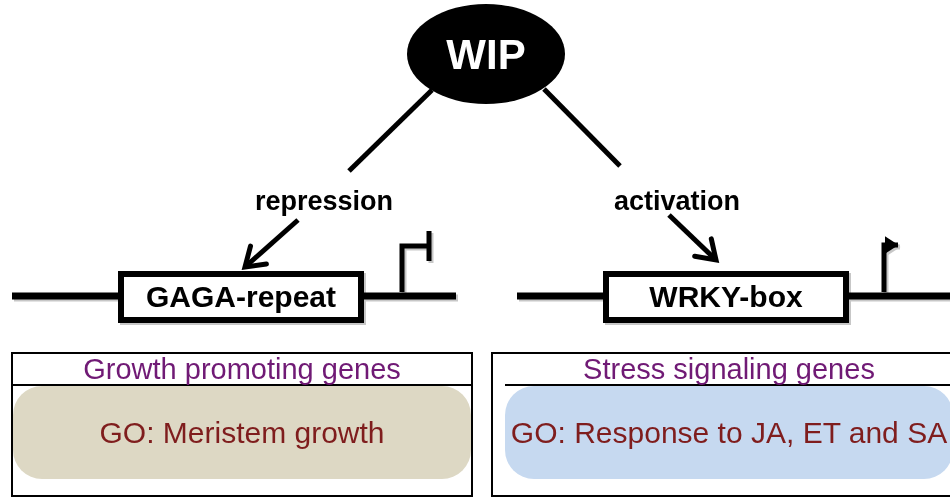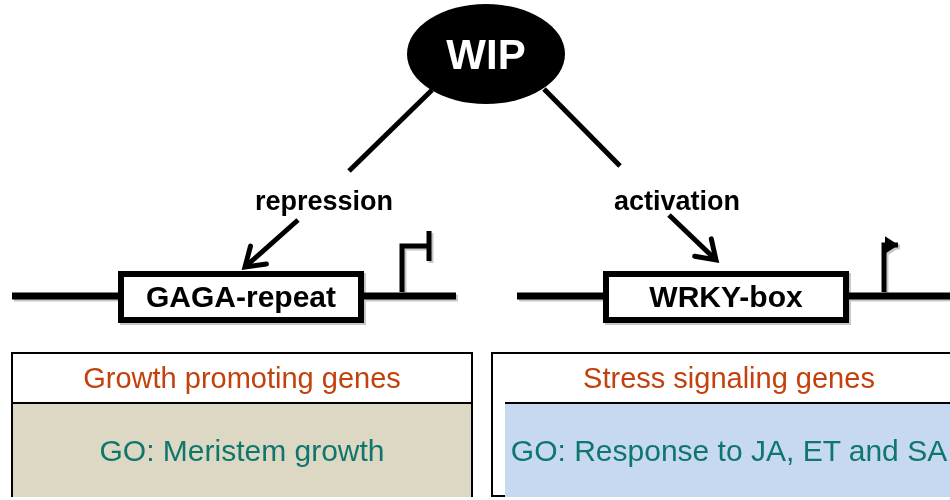--- a/index.html
+++ b/index.html
@@ -12,28 +12,28 @@
   .element-label  { font-size:30px; font-weight:bold; fill:#000; }
   .node-label     { font-size:42px; font-weight:bold; }
   .shadowed { filter:drop-shadow(2px 2px 0 rgba(130,130,130,0.45)); }
   .panel {
     position:absolute; top:352px; height:145px; box-sizing:border-box;
     border:2.5px solid #000; background:#fff;
   }
   .panel-left  { left:3px;  width:462px; }
   .panel-right { left:483px; width:464px;padding-left:12px; }
   .panel-header {
-    height:50px; box-sizing:border-box; border-bottom:2.5px solid #000;
+    height:32px; box-sizing:border-box; border-bottom:2.5px solid #000;
     display:flex; align-items:center; justify-content:center;
-    font-size:29px; color:#c2410c; background:#fff;
+    font-size:29px; color:#701a75; background:#fff;
   }
   .panel-body {
     height:93px; display:flex; flex-direction:column;
     align-items:center; justify-content:center;
-    font-size:30px; line-height:35px; color:#0f766e;
+    font-size:30px; line-height:35px; color:#7f1d1d;border-radius:29px;
   }
 </style>
 </head>
 <body>
 
 <div class="stage">
 
   <svg width="950" height="350" viewBox="0 0 950 350">
     <defs>
       <marker id="mOpen" markerWidth="6" markerHeight="6" refX="4.4" refY="3" orient="auto" markerUnits="strokeWidth">

